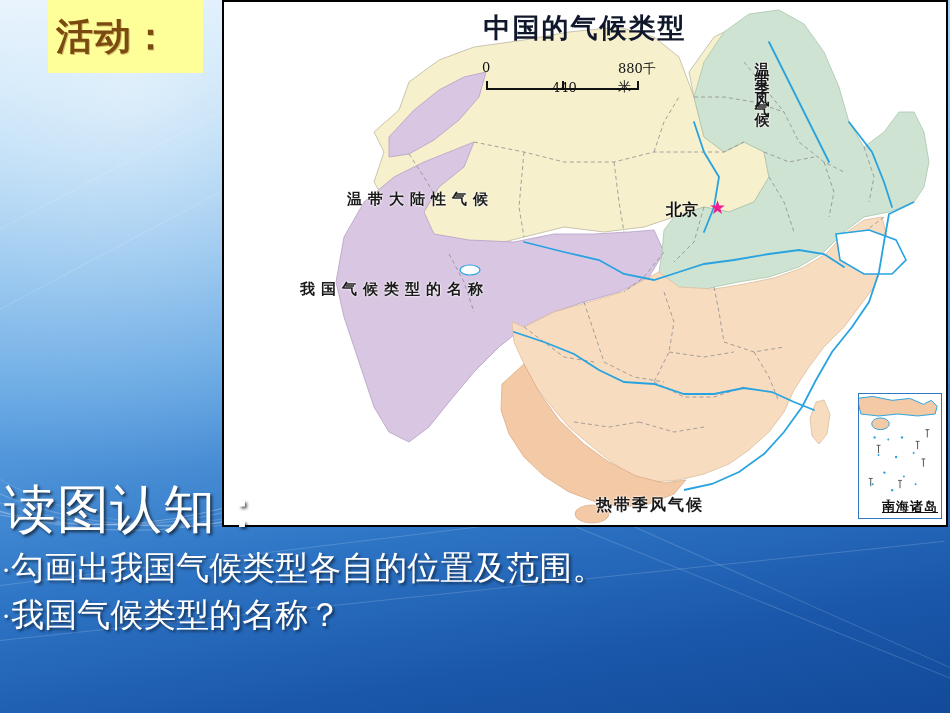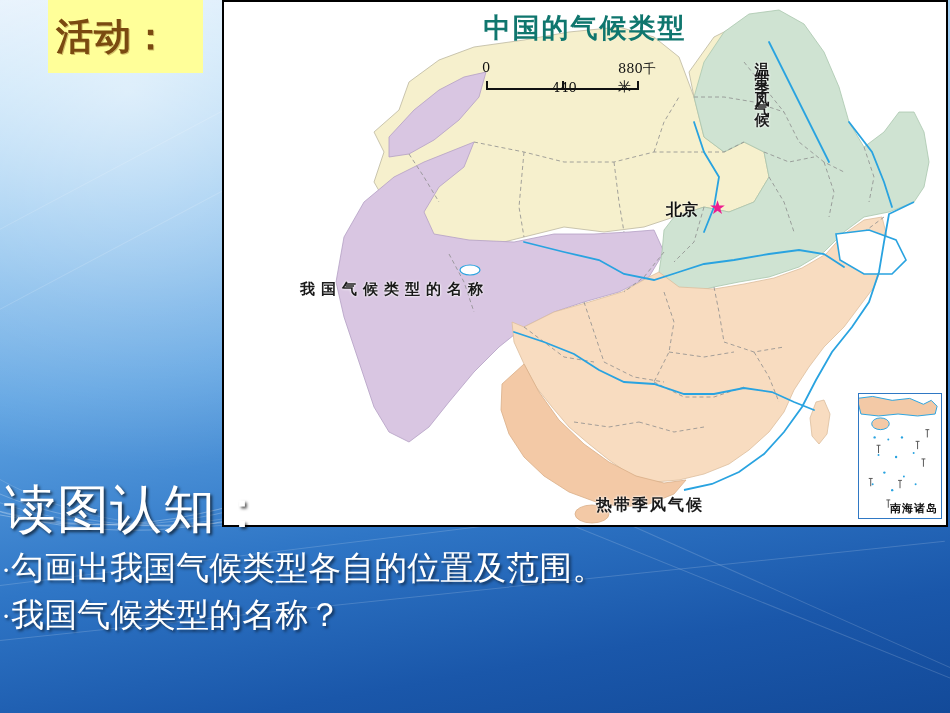--- a/index.html
+++ b/index.html
@@ -40,21 +40,21 @@
     text-shadow:1px 1px 0 rgba(120,70,10,.35);
   }
 
   
   .map-panel{
     position:absolute;left:222px;top:0;width:726px;height:527px;
     background:#ffffff;border:2px solid #000;box-sizing:border-box;overflow:hidden;
   }
   .map-title{
     position:absolute;left:0;right:0;top:8px;text-align:center;
-    font-size:27px;font-weight:bold;color:#0f766e;letter-spacing:2px;
+    font-size:27px;font-weight:bold;color:#0f172a;letter-spacing:2px;
   }
   
   .scale{position:absolute;left:258px;top:58px;width:185px;}
   .scale-nums{position:relative;height:18px;font-family:"DejaVu Serif","Liberation Serif",serif;font-size:13px;color:#111;}
   .scale-nums span{position:absolute;top:0;}
   .sn0{left:0;}
   .sn1{left:70px;margin-top:20px;}
   .sn2{left:136px;}
   .scale-bar{position:relative;margin-top:2px;height:10px;}
   .scale-bar .line{position:absolute;left:4px;top:8px;width:152px;height:1.6px;background:#111;}
@@ -76,21 +76,21 @@
     position:absolute;font-size:16px;color:#111;font-weight:600;white-space:nowrap;
     text-shadow:0 0 2px #fff;
   }
   .city-star{position:absolute;color:#ee1c8f;font-size:19px;line-height:1;}
 
   .inset{
     position:absolute;right:4px;bottom:6px;width:84px;height:126px;
     border:1.5px solid #2f78c4;background:#fff;box-sizing:border-box;overflow:hidden;
   }
   .inset-label{
-    position:absolute;right:3px;bottom:2px;font-size:11px;color:#111;font-weight:600;letter-spacing:1px;
+    position:absolute;right:3px;bottom:2px;font-size:13px;color:#111;font-weight:600;letter-spacing:1px;text-decoration:underline;
   }
 
   
   .read-head{
     position:absolute;left:4px;top:483px;
     font-family:"DejaVu Serif","Liberation Serif",serif;
     font-size:52px;color:#ffffff;letter-spacing:1px;line-height:1;
     text-shadow:2px 2px 3px rgba(0,0,0,.65);
   }
   .bullets{position:absolute;left:2px;top:545px;width:946px;}
@@ -199,20 +199,21 @@
         <span class="sn2">880千米</span>
       </div>
       <div class="scale-bar">
         <div class="line"></div>
         <div class="tick tk0"></div>
         <div class="tick tk1"></div>
         <div class="tick tk2"></div>
       </div>
     </div>
 
+    <div class="zone-label" style="left:123px;top:188px;">温带大陆性气候</div>
     <div class="zone-label" style="left:76px;top:278px;">我国气候类型的名称</div>
     <div class="zone-label vert" style="left:528px;top:48px;height:215px;">温带季风气候</div>
     <div class="zone-label" style="left:372px;top:493px;letter-spacing:2px;font-size:16px;text-align:center;">热带季风气候</div>
 
     <div class="city-label" style="left:442px;top:198px;">北京</div>
     <div class="city-star" style="left:485px;top:196px;">★</div>
 
     <div class="inset">
       <svg viewBox="0 0 84 126" style="width:100%;height:100%">
         <path d="M-2 4 L14 2 L34 6 L52 4 L66 10 L74 6 L80 12 L78 20 L60 22 L40 20 L20 22 L2 20 Z" fill="#f3c9a6" stroke="#29a3e0" stroke-width="1"></path>

